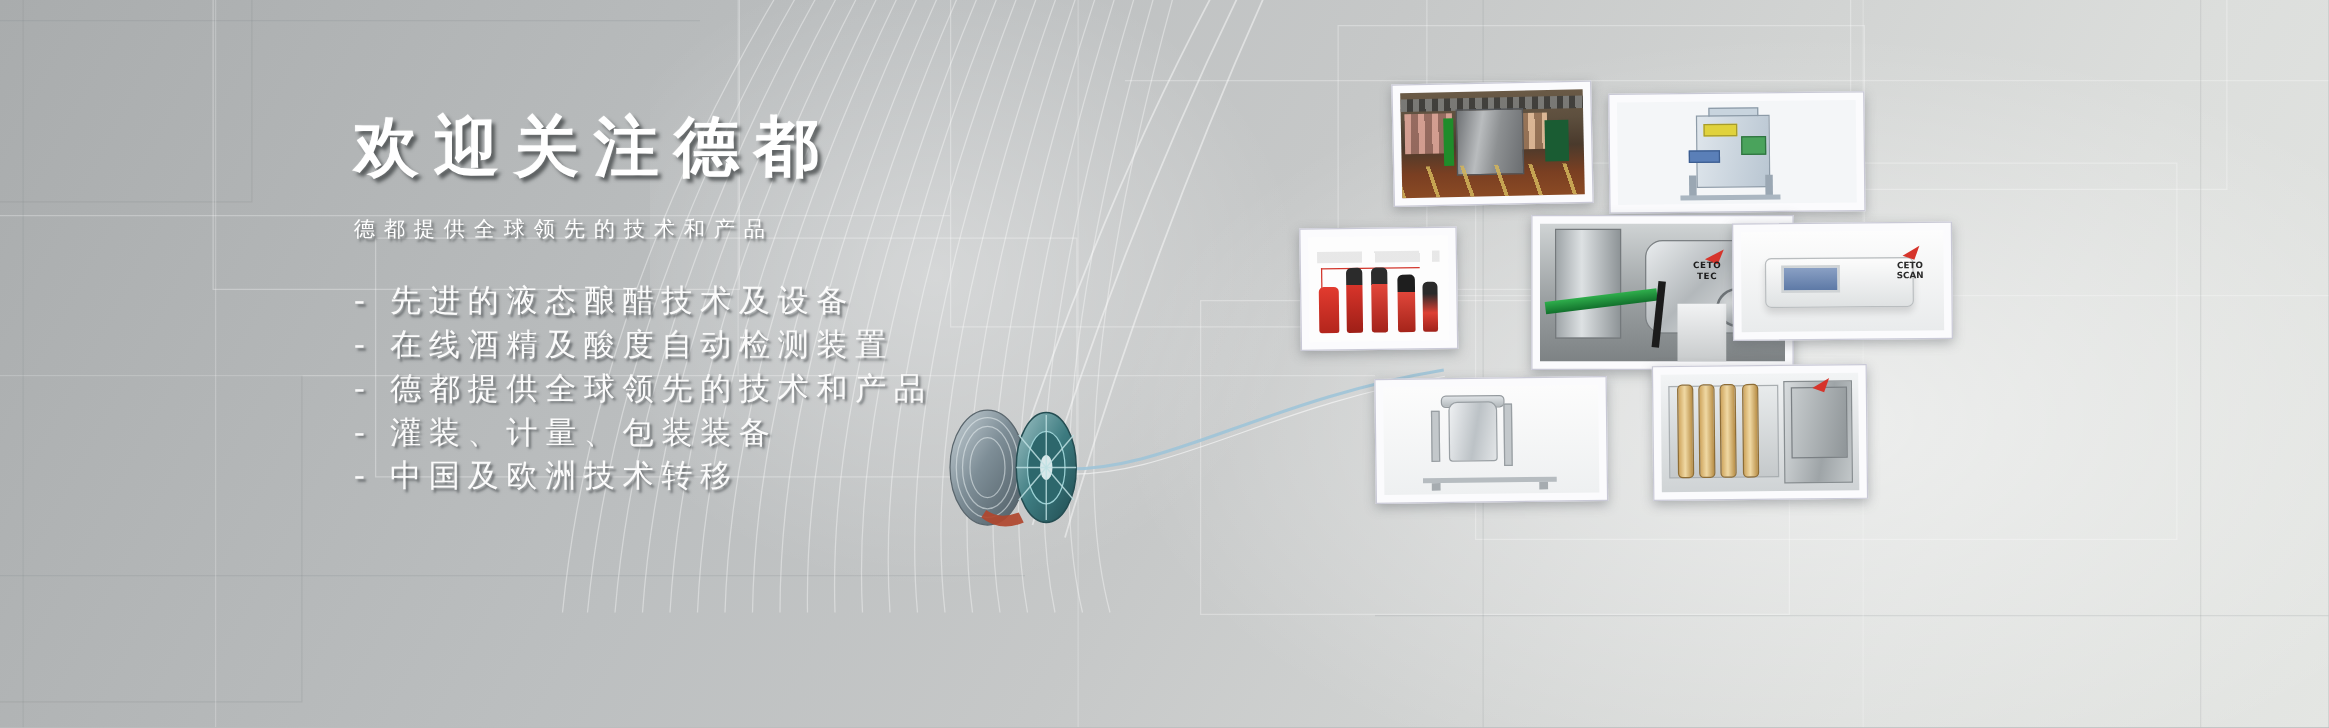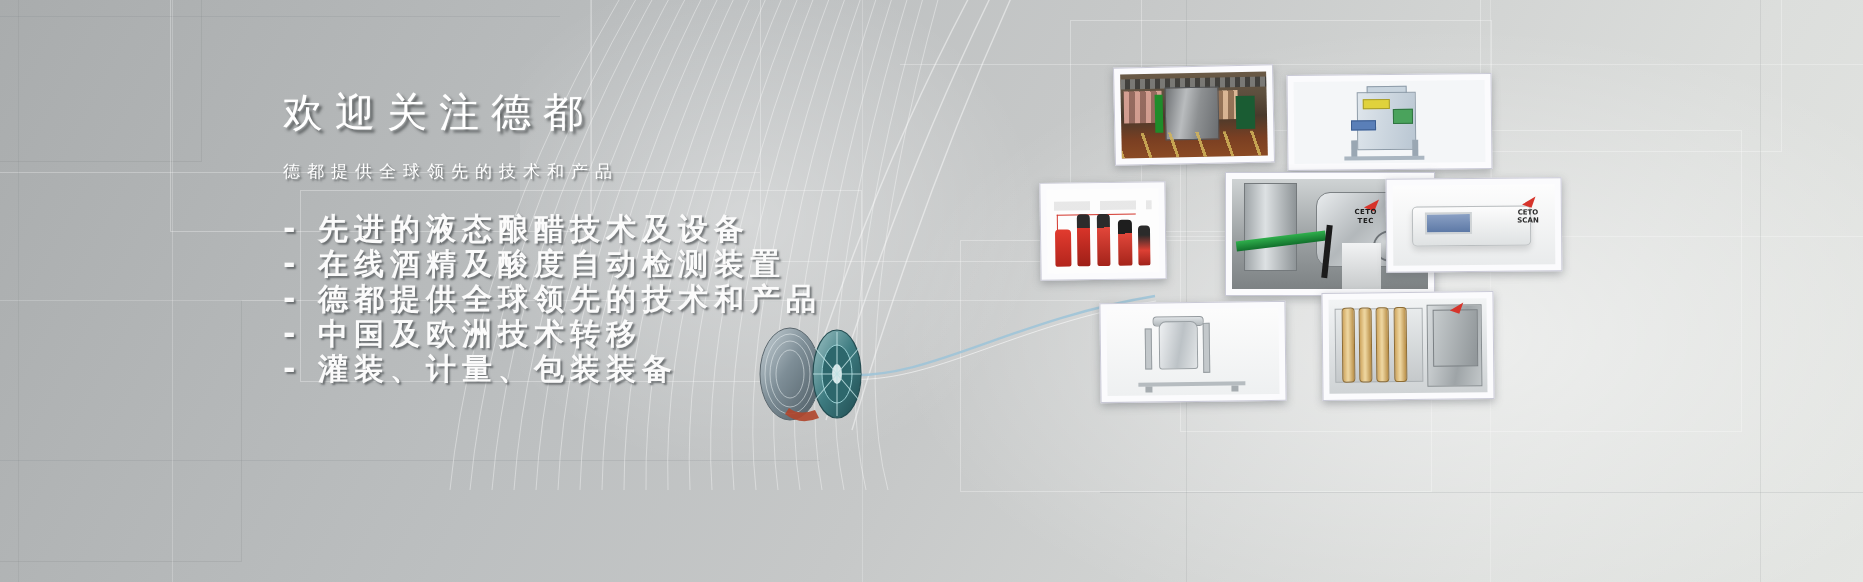--- a/index.html
+++ b/index.html
@@ -27,31 +27,31 @@
   
   .sweep{
     position:absolute;left:520px;top:-60px;width:760px;height:700px;
     background:radial-gradient(ellipse 420px 360px at 30% 40%, rgba(255,255,255,.35),rgba(255,255,255,0) 70%);
     pointer-events:none;
   }
 
   
   .copy{position:absolute;left:283px;top:92px;width:620px;}
   .headline{
-    font-size:40px;line-height:1.0;letter-spacing:12px;color:#ffffff;font-weight:400;
+    font-size:52px;line-height:1.0;letter-spacing:12px;color:#ffffff;font-weight:700;
     text-shadow:3px 3px 3px rgba(60,64,66,.75), 0 0 1px rgba(255,255,255,.6);
     white-space:nowrap;
   }
   .subhead{
     margin-top:28px;font-size:17px;letter-spacing:7px;color:#ffffff;font-weight:400;
     text-shadow:2px 2px 2px rgba(70,74,76,.7);white-space:nowrap;
   }
   .bullets{margin-top:28px;}
   .bullet{
-    font-size:30px;line-height:35px;letter-spacing:6px;color:#fbfbfb;font-weight:700;
+    font-size:25px;line-height:35px;letter-spacing:6px;color:#fbfbfb;font-weight:400;
     text-shadow:2px 2px 2px rgba(70,74,76,.68);white-space:nowrap;
   }
 
   
   .wheel-wrap{position:absolute;left:745px;top:322px;width:130px;height:110px;}
 
   
   .curve{position:absolute;left:840px;top:280px;width:320px;height:110px;pointer-events:none;}
 
   
@@ -227,22 +227,22 @@
     </g>
   </svg>
 
   <div class="copy">
     <div class="headline">欢迎关注德都</div>
     <div class="subhead">德都提供全球领先的技术和产品</div>
     <div class="bullets">
       <div class="bullet">- 先进的液态酿醋技术及设备</div>
       <div class="bullet">- 在线酒精及酸度自动检测装置</div>
       <div class="bullet">- 德都提供全球领先的技术和产品</div>
+      <div class="bullet">- 灌装、计量、包装装备</div>
       <div class="bullet">- 中国及欧洲技术转移</div>
-      <div class="bullet">- 灌装、计量、包装装备</div>
     </div>
   </div>
 
   <svg class="curve" viewBox="0 0 320 110">
     <path d="M 5 95 C 90 100 170 40 315 16" fill="none" stroke="#9fc4d8" stroke-width="2.4" stroke-opacity=".9"></path>
     <path d="M 5 99 C 92 105 172 45 316 21" fill="none" stroke="#ffffff" stroke-width="1" stroke-opacity=".55"></path>
   </svg>
 
   <svg class="wheel-wrap" viewBox="0 0 130 110">
     <defs>

